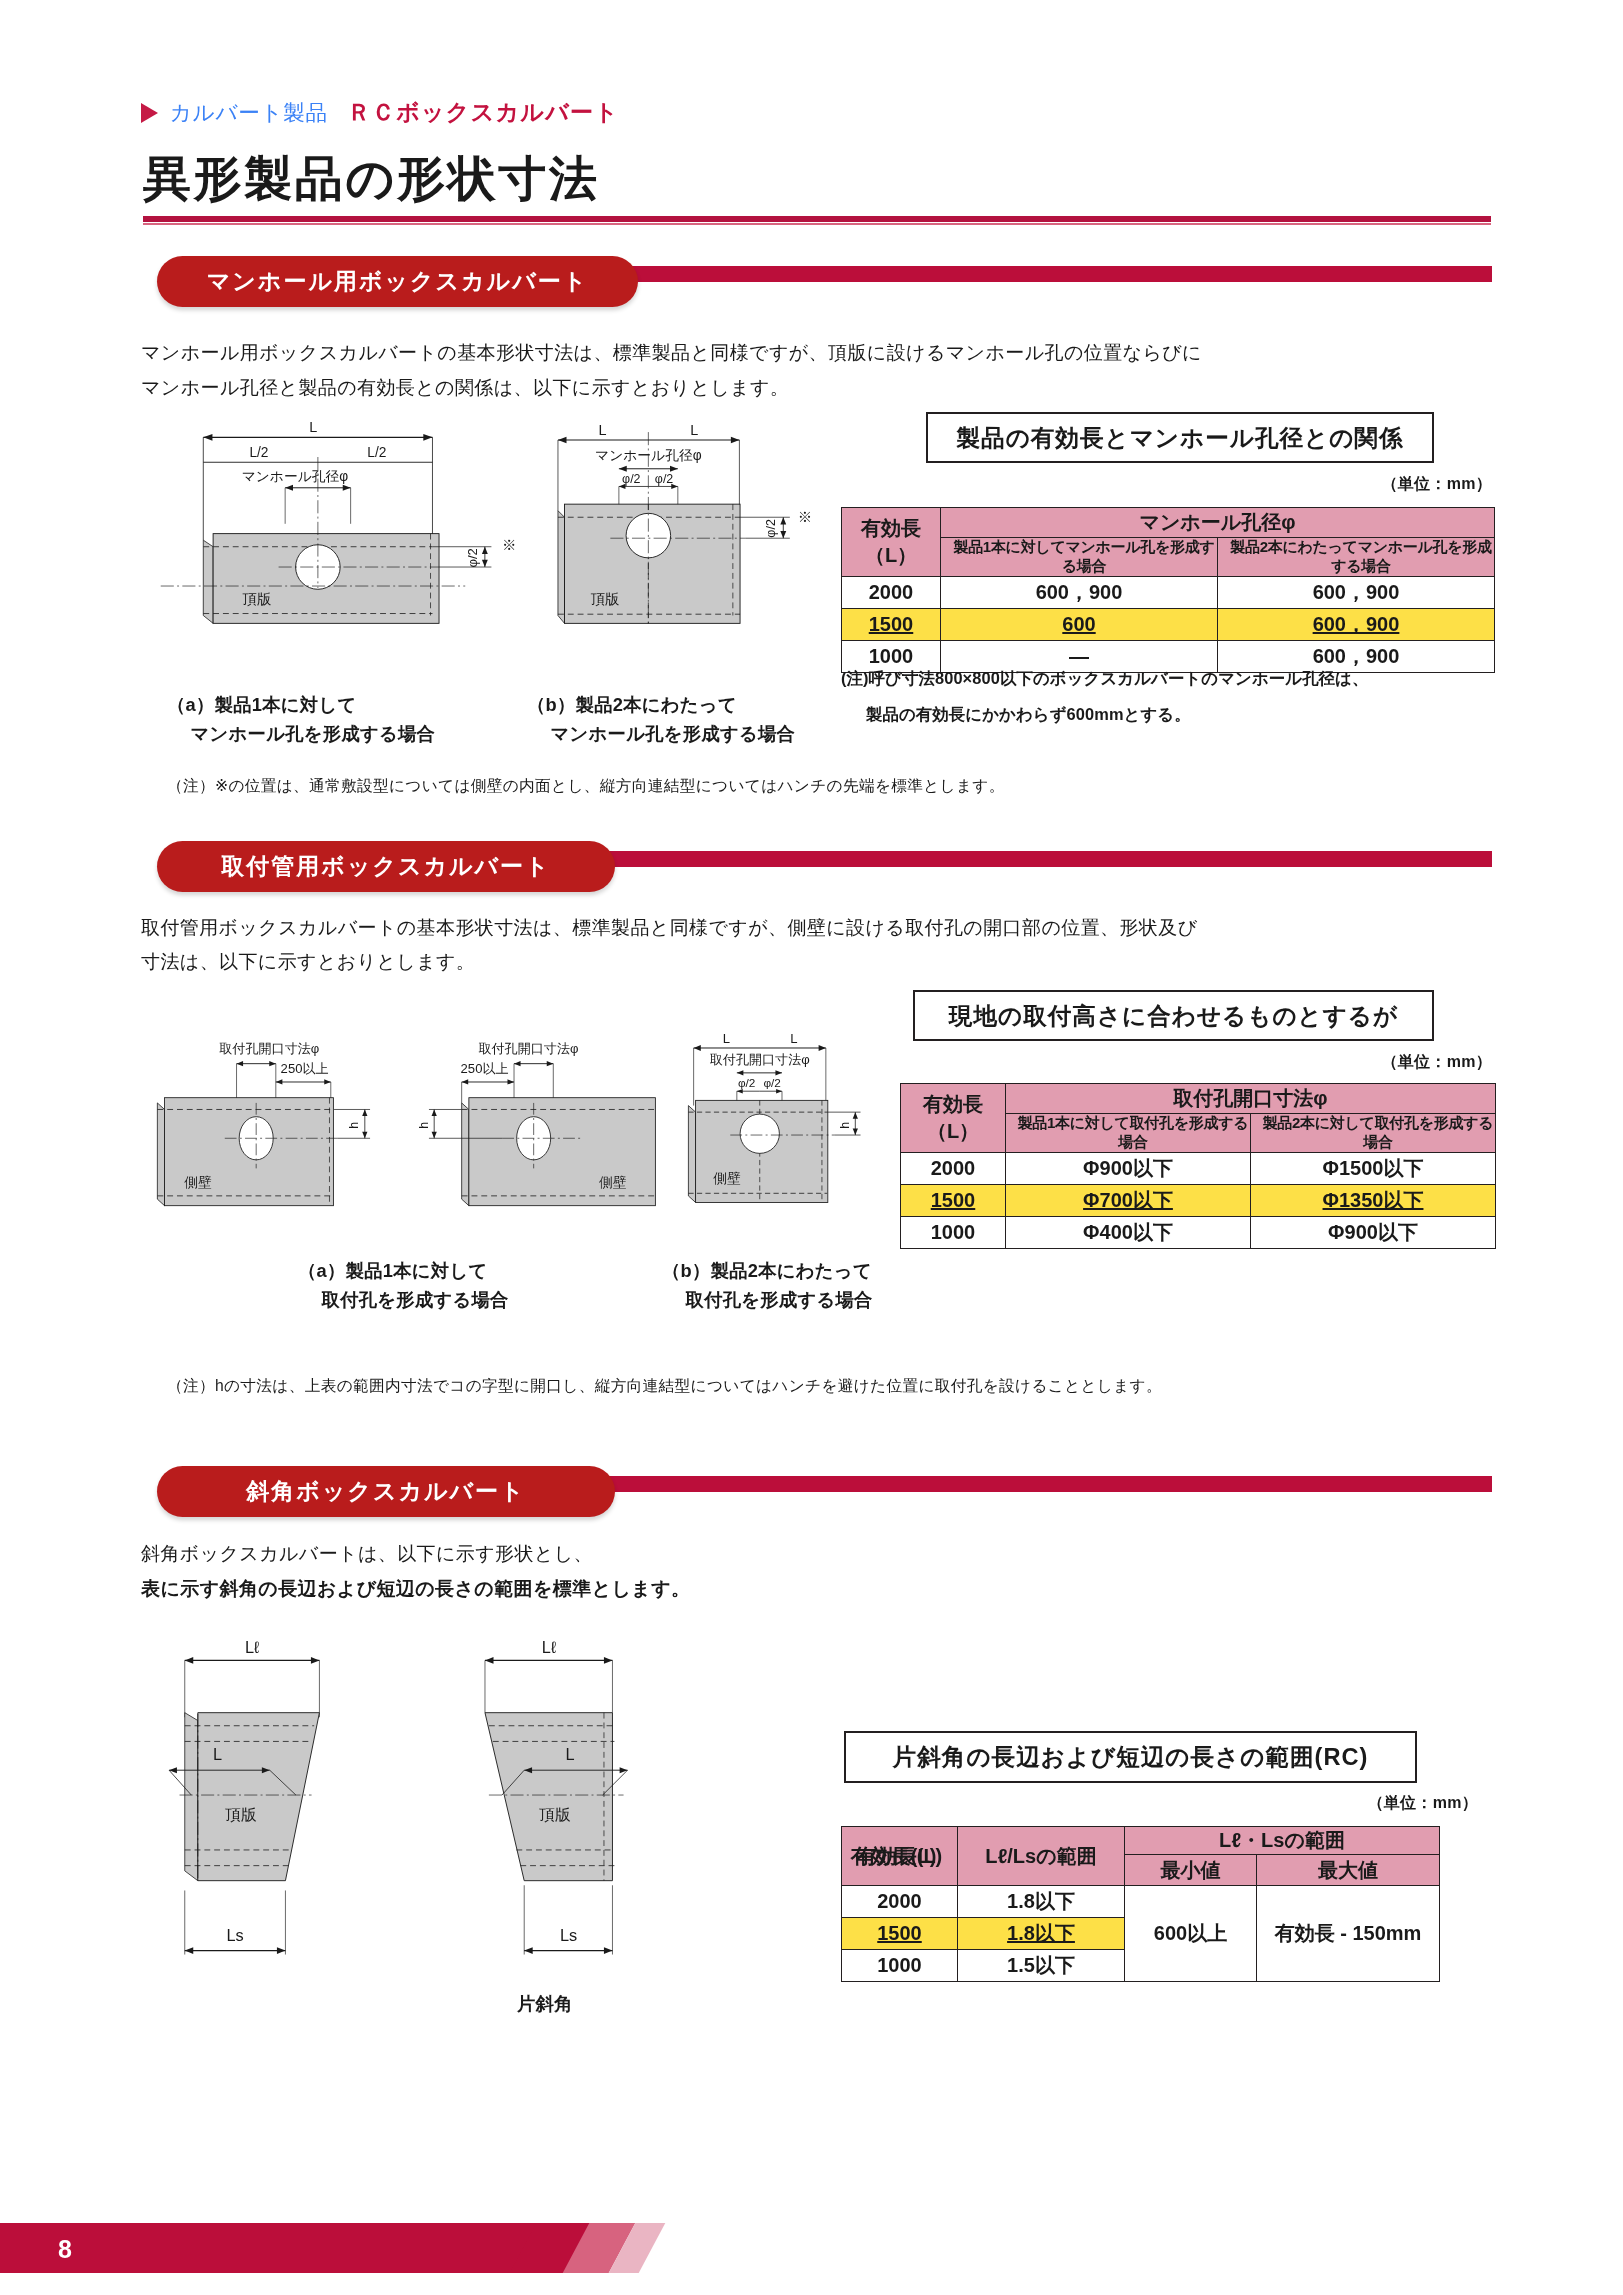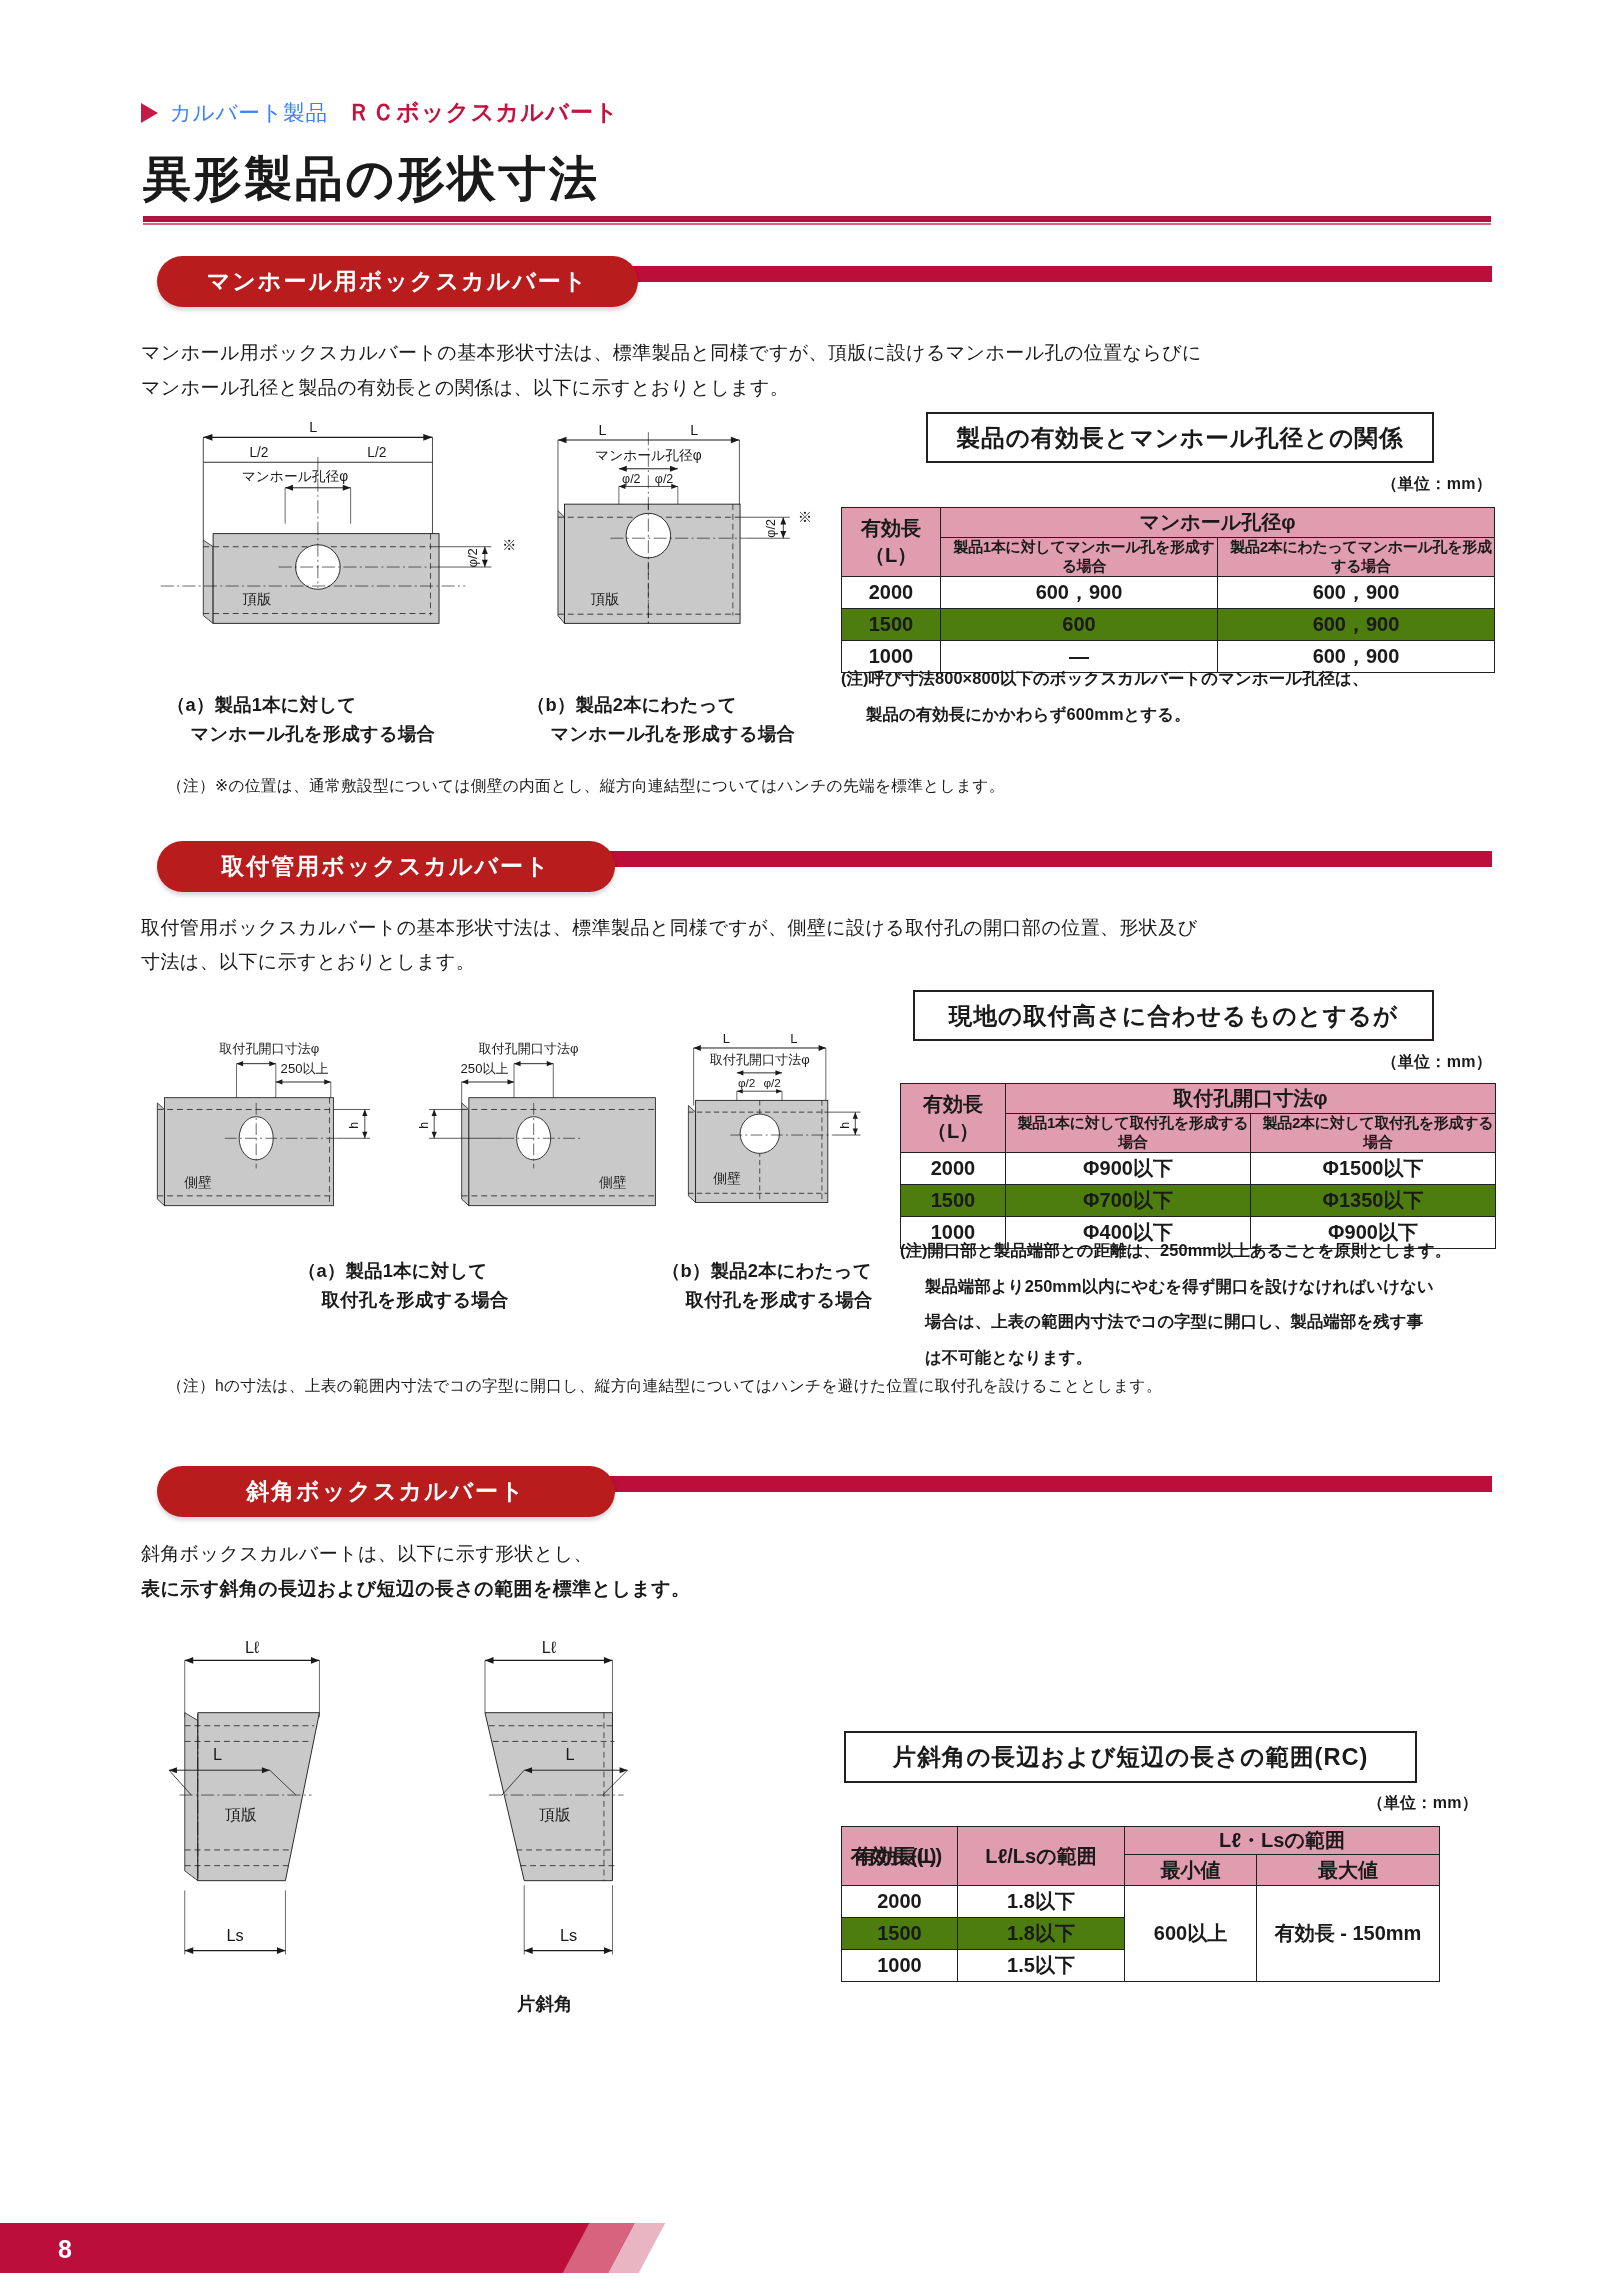--- a/index.html
+++ b/index.html
@@ -51,21 +51,21 @@
   
   table.dt{position:absolute;border-collapse:collapse;table-layout:fixed;background:#fff;}
   table.dt td,table.dt th{
     border:1.3px solid #231f20;text-align:center;vertical-align:middle;
     font-weight:600;color:#1a1a1a;padding:0;
   }
   table.dt th{background:#e19db0;}
   table.dt .sub{font-size:15px;letter-spacing:-0.3px;padding-left:10px;}
   table.dt .big{font-size:20px;}
   table.dt .val{font-size:20px;}
-  table.dt .alt{background:#4d7c0f;}
+  table.dt .alt{background:#fde047;text-decoration:underline;}
   .tnote{position:absolute;font-size:16.4px;line-height:27.5px;letter-spacing:0.1px;font-weight:600;}
   .tnote .ind{display:block;padding-left:25px;margin-top:8px;}
 
   
   .dbl{position:relative;display:inline-block;}
   .dbl .a{position:relative;}
   .dbl .b{position:absolute;left:-5.9px;top:0;}
 
   
   .fig{position:absolute;}
@@ -380,26 +380,20 @@
         <td class="val alt">Φ1350以下</td>
       </tr>
       <tr>
         <td class="val" style="height:31px;">1000</td>
         <td class="val">Φ400以下</td>
         <td class="val">Φ900以下</td>
       </tr>
     </tbody>
   </table>
 
-  <div class="tnote" style="left:900px;top:1237px;width:609px;">
-    <span>(注)開口部と製品端部との距離は、250mm以上あることを原則とします。</span>
-    <span class="ind">製品端部より250mm以内にやむを得ず開口を設けなければいけない</span>
-    <span class="ind">場合は、上表の範囲内寸法でコの字型に開口し、製品端部を残す事</span>
-    <span class="ind">は不可能となります。</span>
-  </div>
 
   <div class="note-p" style="left:167px;top:1373px;width:1328px;">（注）hの寸法は、上表の範囲内寸法でコの字型に開口し、縦方向連結型についてはハンチを避けた位置に取付孔を設けることとします。</div>
 
   <div class="sec-band" style="left:419px;top:1476px;width:1073px;"></div>
   <div class="sec-pill" style="left:157px;top:1466px;width:458px;">斜角ボックスカルバート</div>
 
   <div class="body-p" style="left:141px;top:1536px;width:1355px;">斜角ボックスカルバートは、以下に示す形状とし、</div>
   <div class="body-p" style="left:141px;top:1571px;width:1355px;font-weight:bold;">表に示す斜角の長辺および短辺の長さの範囲を標準とします。</div>
 
   <div class="fig" style="left:157px;top:1629px;">

